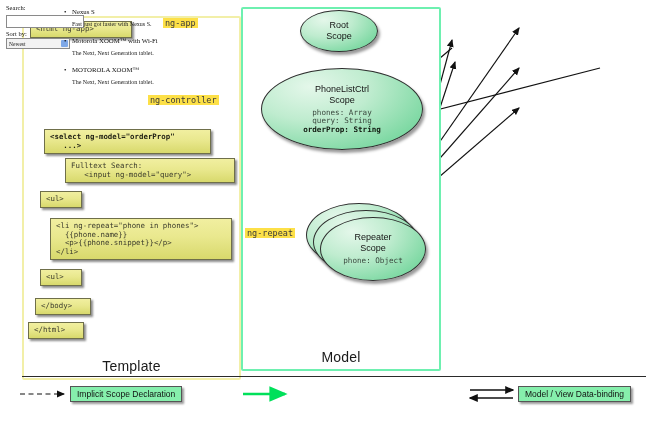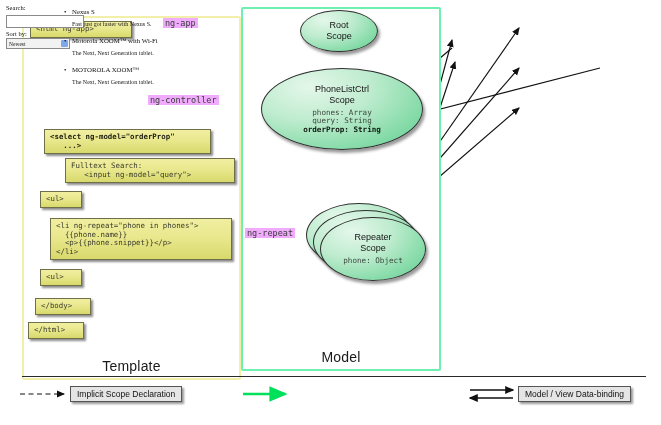--- a/index.html
+++ b/index.html
@@ -29,21 +29,21 @@
     border:1px solid #6f6f4a;
     box-shadow:2px 2px 2px rgba(0,0,0,.45);
     font-family:"DejaVu Sans Mono","Liberation Mono",monospace;
     font-size:7.4px;line-height:8.6px;color:#3b3b2c;
     padding:3px 5px;white-space:pre;}
   .codebox.bold{font-weight:bold;color:#1d1d12;}
 
   
   .rel-label{position:absolute;z-index:5;
     font-family:"DejaVu Sans Mono","Liberation Mono",monospace;
-    font-size:8.5px;color:#3a3a3a;background:#f0abfc;padding:0 2px;}
+    font-size:8.5px;color:#3a3a3a;background:#fde047;padding:0 2px;}
 
   
   .ellipse{position:absolute;z-index:4;border:1px solid #2e2e2e;border-radius:50%;
     background:radial-gradient(ellipse at 30% 22%, #e4f7ea 0%, #bfeccf 38%, #7fd9a4 78%, #63cf92 100%);
     box-shadow:2px 3px 3px rgba(0,0,0,.4);
     display:flex;flex-direction:column;align-items:center;justify-content:center;
     text-align:center;}
   .ellipse .title{font-size:9px;color:#141414;line-height:11px;}
   .ellipse .props{font-family:"DejaVu Sans Mono","Liberation Mono",monospace;
     font-size:7.6px;line-height:8.6px;color:#3c4b40;margin-top:3px;white-space:pre;}
@@ -60,21 +60,21 @@
   .v-select .knob{position:absolute;right:1px;top:1px;bottom:1px;width:7px;background:#7ea8e8;
     border-radius:1px;}
   .v-list{position:absolute;left:68px;top:4px;width:122px;}
   .v-item{margin-bottom:9px;}
   .v-name{font-size:6.8px;line-height:8px;}
   .v-name::before{content:"\2022";position:absolute;margin-left:-8px;font-size:7px;}
   .v-snip{font-size:6px;line-height:8px;margin-top:4px;color:#1b1b1b;}
 
   
   #legend-rule{position:absolute;left:22px;top:376px;width:624px;height:1px;background:#2a2a2a;z-index:5;}
-  .lg-box{position:absolute;z-index:6;background:#e5e5e5;border:1px solid #555;
+  .lg-box{position:absolute;z-index:6;background:#86efac;border:1px solid #555;
     box-shadow:1.5px 1.5px 2px rgba(0,0,0,.4);
     font-size:8.5px;color:#111;padding:2px 6px;white-space:nowrap;}
 </style>
 </head>
 <body>
 
 <div id="stage">
 
   <div class="col" id="col-template">
     <div class="col-label">Template</div>

